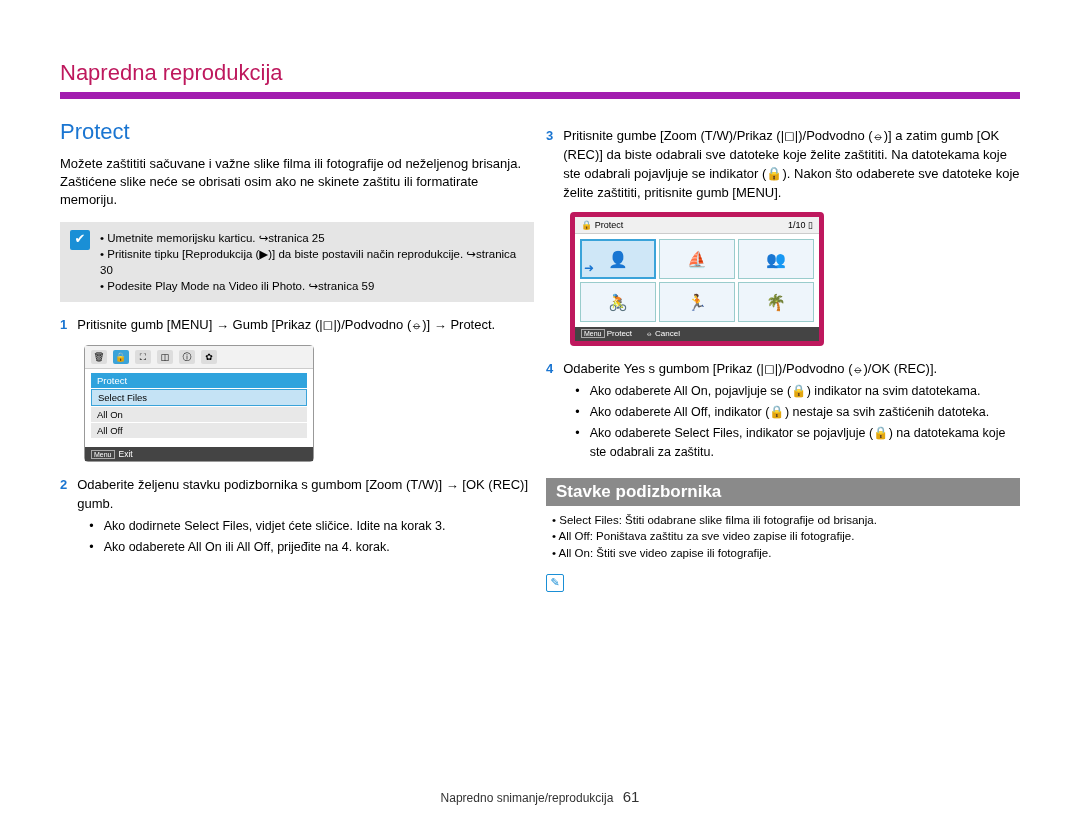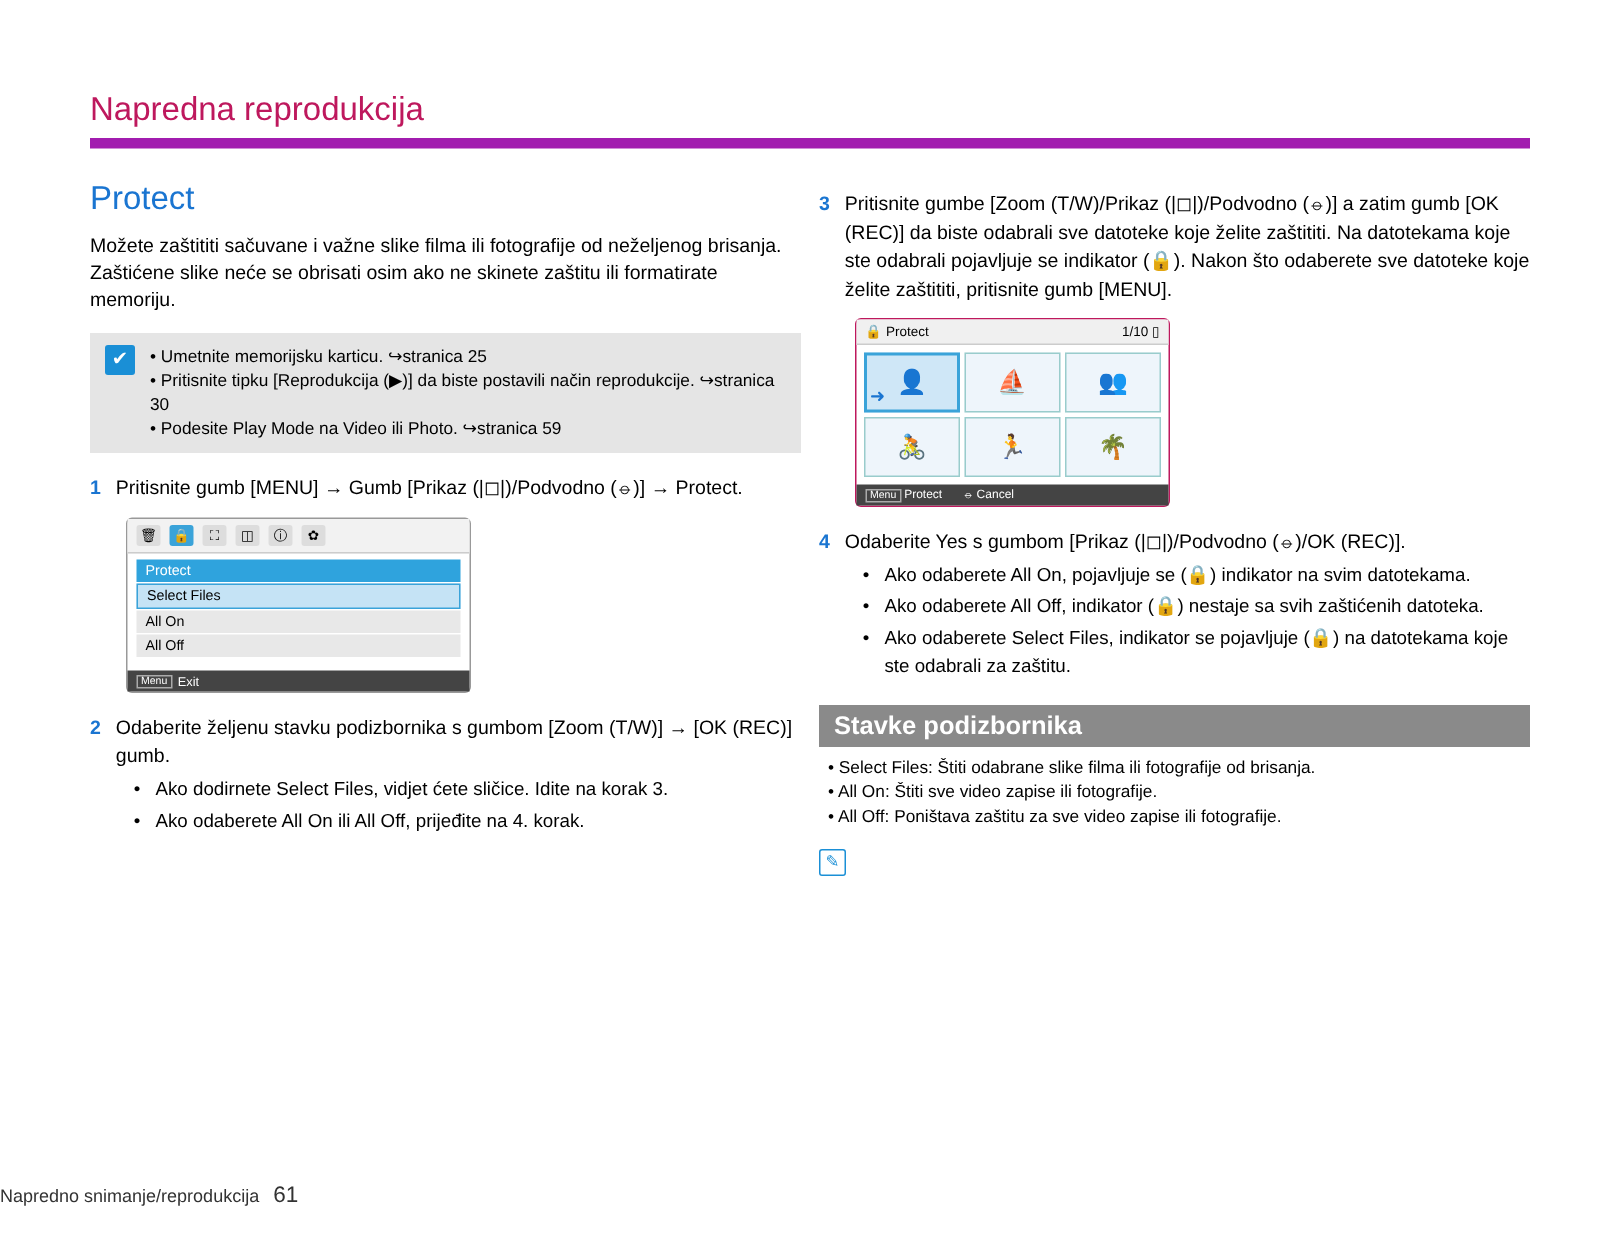--- a/index.html
+++ b/index.html
@@ -75,23 +75,23 @@
   .ss1-top { display:flex; gap:6px; padding:4px 6px; border-bottom:1px solid #ccc; background:#f2f2f2;}
   .ss1-top span { width:16px; height:14px; display:inline-block; background:#ddd; border-radius:2px; text-align:center; font-size:9px; line-height:14px;}
   .ss1-top .arrow { background:#3aa3d9; color:#fff; }
   .ss1-body { padding:4px 6px 8px 6px; }
   .ss1-header { background:#2fa3dd; color:#fff; padding:2px 6px; margin-bottom:1px; font-size:9.5px;}
   .ss1-row { background:#e8e8e8; padding:2px 6px; margin-bottom:1px; font-size:9.5px; }
   .ss1-row.sel { background:#c5e3f5; border:1px solid #3aa3d9;}
   .ss1-foot { background:#444; color:#fff; padding:2px 6px; font-size:8.5px;}
 
   .screenshot2 {
-    width: 210px;
+    width: 254px;
     margin: 10px 0 14px 24px;
-    border: 1px solid #be185d;
+    border: 5px solid #be185d;
     border-radius: 4px;
     background: #fff;
     font-size: 9px;
   }
   .ss2-top { display:flex; justify-content:space-between; padding:3px 6px; background:#f0f0f0; border-bottom:1px solid #ccc;}
   .ss2-grid { display:grid; grid-template-columns: repeat(3,1fr); gap:3px; padding:5px;}
   .ss2-cell { height:40px; background:#eef5fb; border:1px solid #9cc; display:flex; align-items:center; justify-content:center; color:#6aa; font-size:16px;}
   .ss2-cell.sel { background:#cfe7f7; border:2px solid #3aa3d9; position:relative;}
   .ss2-cell.sel::after { content:"➜"; position:absolute; bottom:2px; left:2px; color:#1a75d1; font-size:12px;}
   .ss2-foot { display:flex; gap:14px; background:#444; color:#fff; padding:2px 6px; font-size:8px;}
@@ -107,21 +107,21 @@
   .small-list { font-size:11.5px; line-height:1.45; padding-left:6px;}
   .small-list div::before { content:"• "; }
   .note-row { display:flex; gap:8px; align-items:flex-start; margin-top:12px; font-size:11.5px;}
   .note-badge {
     width:18px; height:18px; border:1px solid #1a8fd6; color:#1a8fd6;
     display:flex; align-items:center; justify-content:center; border-radius:2px;
     font-size:11px; flex-shrink:0;
   }
   .footer {
     position:absolute; bottom:20px; left:0; right:0;
-    font-size:12px; color:#333;
+    text-align:center; font-size:12px; color:#333;
   }
   .pnum { font-size:15px; margin-left:6px;}
 </style>
 </head>
 <body>
 
 <div class="header-title">Napredna reprodukcija</div>
 
 <div class="columns">
 
@@ -218,22 +218,22 @@
           </div>
         <div class="bullet">
             <div><span>Ako odaberete </span><span class="bold">Select Files</span><span>, indikator se pojavljuje (🔒) na datotekama koje ste odabrali za zaštitu.</span></div>
           </div>
       </div>
     </div>
 
     <div class="subhead">Stavke podizbornika</div>
     <div class="small-list">
       <div><span class="bold">Select Files</span><span>: Štiti odabrane slike filma ili fotografije od brisanja.</span></div>
+      <div><span class="bold">All Off</span><span>: Poništava zaštitu za sve video zapise ili fotografije.</span></div>
       <div><span class="bold">All On</span><span>: Štiti sve video zapise ili fotografije.</span></div>
-      <div><span class="bold">All Off</span><span>: Poništava zaštitu za sve video zapise ili fotografije.</span></div>
     </div>
 
     <div class="note-row">
       <div class="note-badge">✎</div>
     </div>
   </div>
 </div>
 
 <div class="footer">
   <span>Napredno snimanje/reprodukcija</span>

